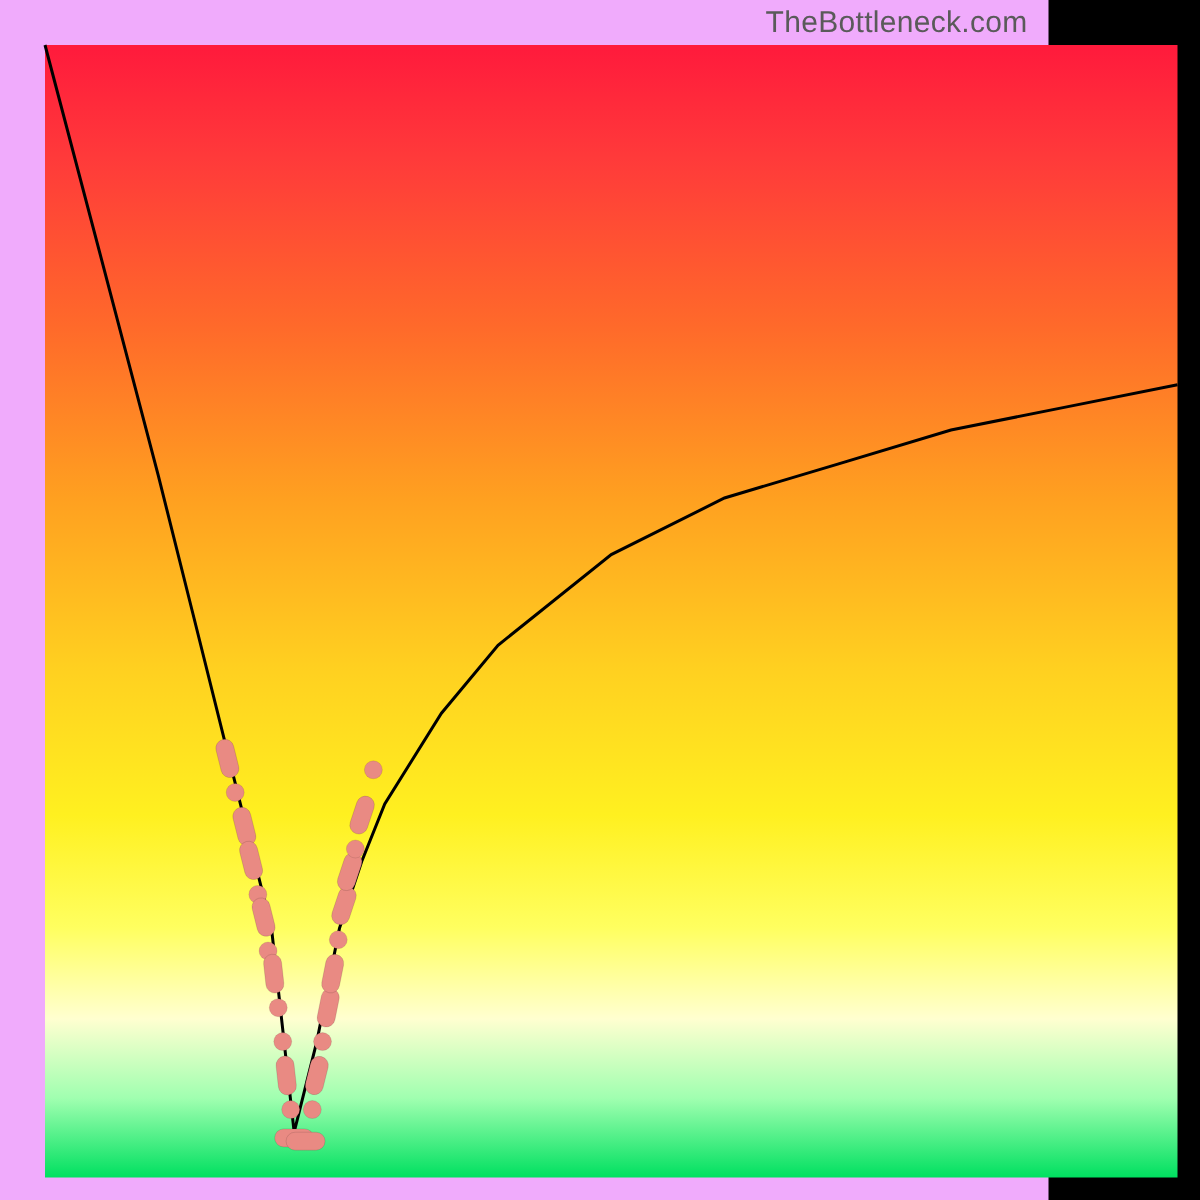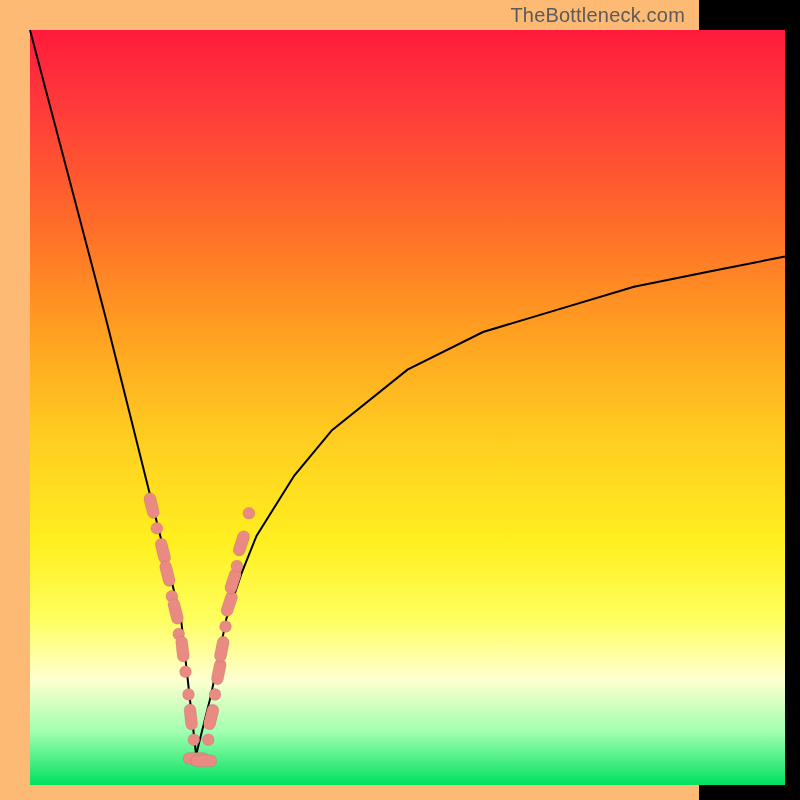--- a/index.html
+++ b/index.html
@@ -8,21 +8,21 @@
     width: 800px;
     height: 800px;
     overflow: hidden;
     background: #000;
     font-family: Arial, Helvetica, sans-serif;
   }
   .frame {
     position: relative;
     width: 699px;
     height: 800px;
-    background: #fdba74;
+    background: #f0abfc;
   }
   .plot-area {
     position: absolute;
     left: 30px;
     top: 30px;
     width: 755px;
     height: 755px;
     background: linear-gradient(to bottom,
       #ff1a3c 0%,
       #ff3a3a 10%,

